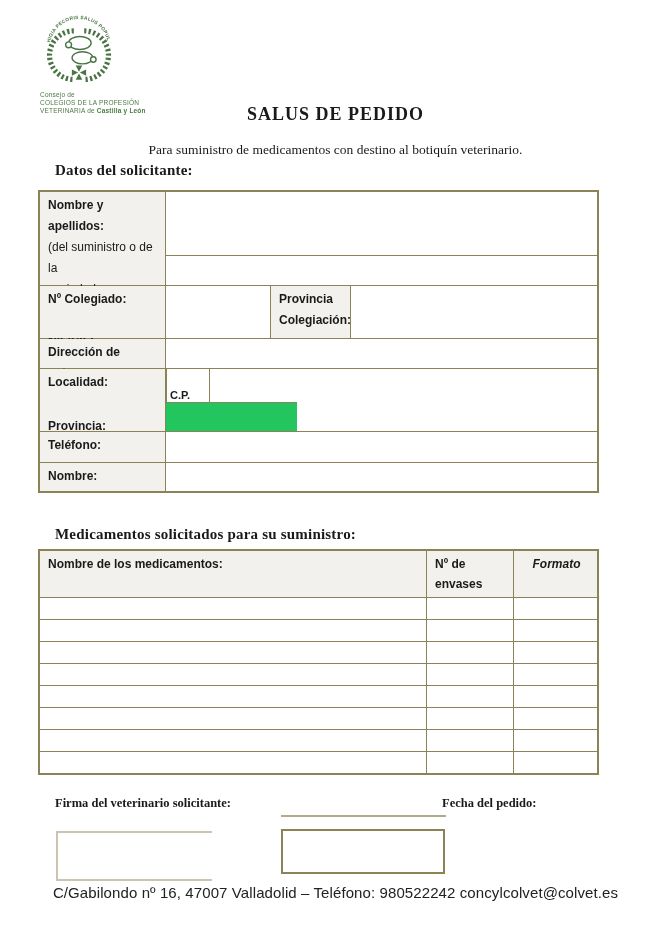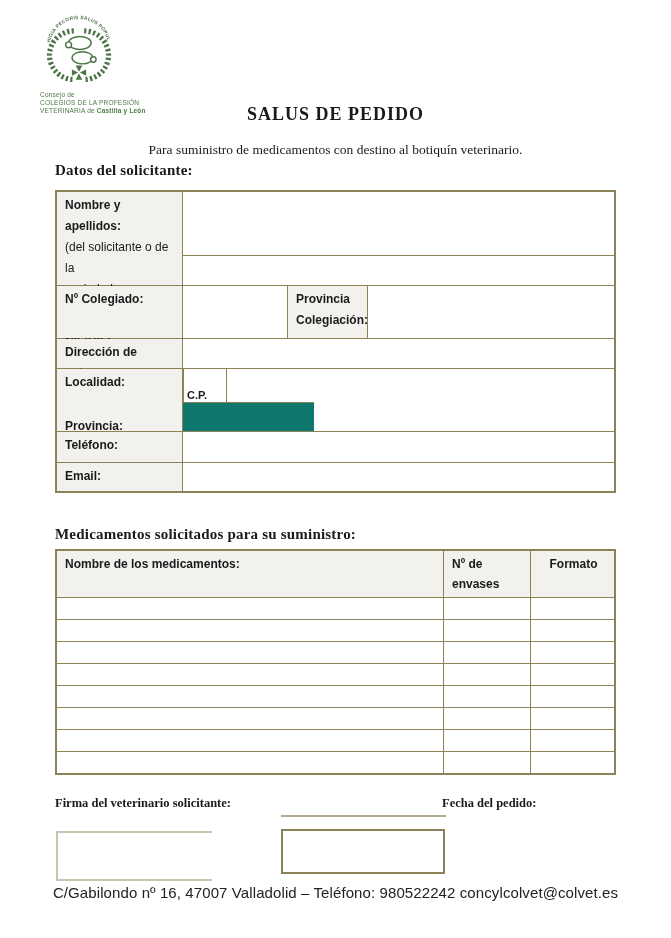--- a/index.html
+++ b/index.html
@@ -20,21 +20,21 @@
   .org-lines b { font-weight:bold; }
   
   .title-block { position:absolute; left:0; top:104px; width:100%; text-align:center; }
   .doc-title { font-family:"Liberation Serif", serif; font-weight:bold; font-size:18px; letter-spacing:1px; }
   .doc-subtitle { font-family:"Liberation Serif", serif; font-size:13.5px; margin-top:17px; }
   
   .sec-heading { position:absolute; font-family:"Liberation Serif", serif; font-weight:bold; font-size:15px; letter-spacing:.2px; }
   .sec1 { left:55px; top:162px; }
   .sec2 { left:55px; top:526px; }
   
-  .tbl { position:absolute; left:55px; width:561px; border:2px solid #8B8355; box-sizing:border-box; background:#0f766e; }
+  .tbl { position:absolute; left:38px; width:561px; border:2px solid #8B8355; box-sizing:border-box; background:#22c55e; }
   .lbl { background:#F2F1EE; font-weight:bold; font-size:12px; line-height:21px; padding:3px 6px 3px 8px; box-sizing:border-box; }
   .lbl .note { font-weight:normal; }
   .cell-input { background:#fff; box-sizing:border-box; }
   .brd-r { border-right:1px solid #8B8355; }
   .brd-t { border-top:1px solid #8B8355; }
   .brd-b { border-bottom:1px solid #8B8355; }
   .brd-l { border-left:1px solid #8B8355; }
   .row { display:flex; }
   
   .t1 { top:190px; height:303px; }
@@ -59,21 +59,21 @@
   .rowD .sub2 { flex:1; }
   .prov-lbl { margin-top:23px; }
   .rowE { height:30px; }
   .rowF { height:28px; }
   .rowE .inp, .rowF .inp { flex:1; }
   
   .t2 { top:549px; }
   .t2-head { display:flex; height:46px; }
   .t2-head .h1 { flex:0 0 387px; width:387px; }
   .t2-head .h2 { flex:0 0 87px; width:87px; line-height:20px; }
-  .t2-head .h3 { flex:1; text-align:center; }
+  .t2-head .h3 { flex:1; text-align:center;font-style:italic; }
   .t2-row { display:flex; height:21px; }
   .t2-row .t2c1 { flex:0 0 387px; width:387px; border-right:1px solid #8B8355; box-sizing:border-box; }
   .t2-row .t2c2 { flex:0 0 87px; width:87px; border-right:1px solid #8B8355; box-sizing:border-box; }
   .t2-row .t2c3 { flex:1; }
   
   .sign-label { position:absolute; font-family:"Liberation Serif", serif; font-weight:bold; font-size:12.5px; }
   .firma { left:55px; top:796px; }
   .fecha { left:442px; top:796px; }
   .sig-box { position:absolute; left:56px; top:831px; width:156px; height:50px;
              border:2px solid #CBC4AE; border-right:none; box-sizing:border-box; background:#fff; }
@@ -126,21 +126,21 @@
     <div class="doc-subtitle">Para suministro de medicamentos con destino al botiquín veterinario.</div>
   </div>
 
   <div class="sec-heading sec1">Datos del solicitante:</div>
 
   <div class="tbl t1">
 
     <div class="row rowA">
       <div class="lbl c-label brd-r">
         <div>Nombre y apellidos:</div>
-        <div class="note">(del solicitante o de la</div>
+        <div class="note">(del suministro o de la</div>
         <div class="note">sociedad profesional)</div>
         <div class="nif-lbl">NIF/CIF:</div>
       </div>
       <div class="right">
         <div class="cell-input inpA brd-b"></div>
         <div class="cell-input inpB"></div>
       </div>
     </div>
 
     <div class="row rowB brd-t">
@@ -169,21 +169,21 @@
         <div class="sub2 cell-input"></div>
       </div>
     </div>
 
     <div class="row rowE brd-t">
       <div class="lbl c-label brd-r">Teléfono:</div>
       <div class="cell-input inp"></div>
     </div>
 
     <div class="row rowF brd-t">
-      <div class="lbl c-label brd-r">Email:</div>
+      <div class="lbl c-label brd-r">Nombre:</div>
       <div class="cell-input inp"></div>
     </div>
   </div>
 
   <div class="sec-heading sec2">Medicamentos solicitados para su suministro:</div>
 
   <div class="tbl t2">
     <div class="t2-head">
       <div class="lbl h1 brd-r">Nombre de los medicamentos:</div>
       <div class="lbl h2 brd-r">Nº de envases</div>

